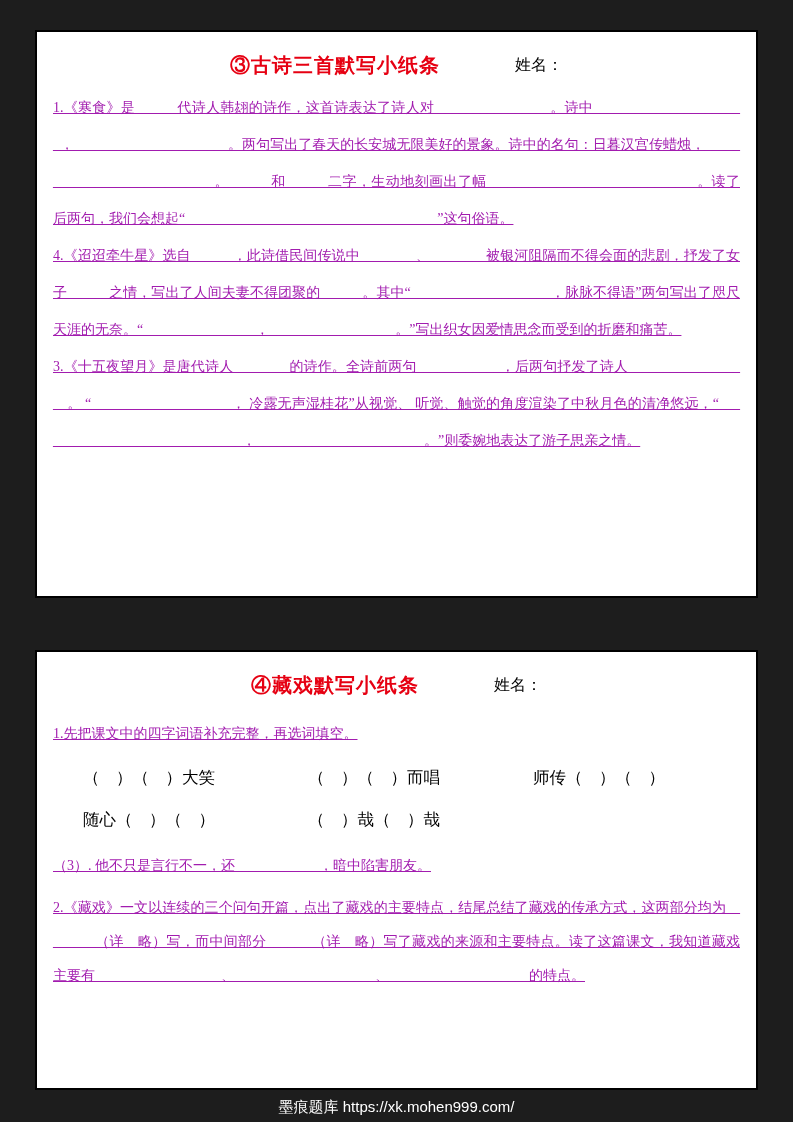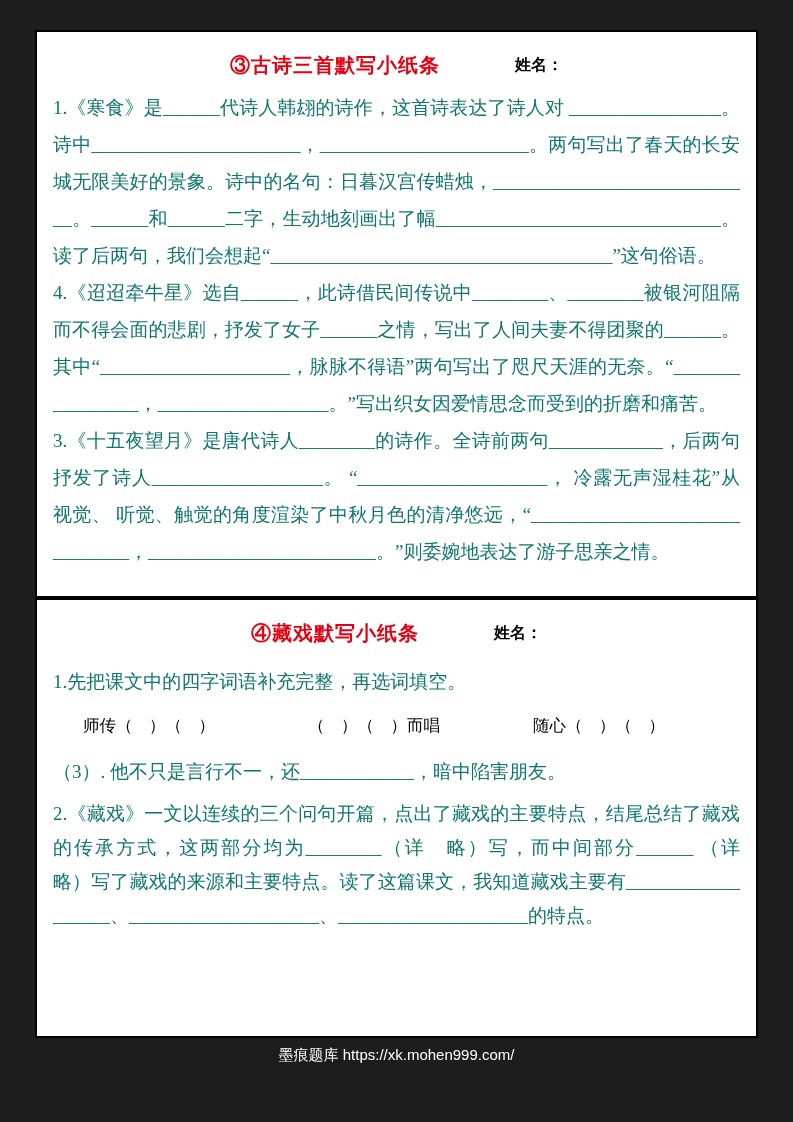--- a/index.html
+++ b/index.html
@@ -16,49 +16,50 @@
     padding: 30px 35px 0 35px;
     overflow: hidden;
   }
   .panel {
     background: #ffffff;
     border: 2px solid #000000;
     padding: 8px 16px 14px 16px;
     overflow: hidden;
   }
   .panel-1 { height: 568px; }
-  .panel-2 { height: 440px; }
+  .panel-2 { height: 440px; margin-top: 52px; }
   .panel-header {
     display: flex;
     justify-content: center;
     align-items: center;
     gap: 75px;
     padding: 12px 0 10px 0;
   }
   .panel-title {
     font-family: "Liberation Sans", sans-serif;
     font-size: 20px;
     font-weight: bold;
     color: #e60012;
     letter-spacing: 1px;
     white-space: nowrap;
   }
   .name-label {
     font-family: "Liberation Sans", sans-serif;
     font-size: 16px;
-    font-weight: bold;
+    font-weight: normal;
     color: #000000;
     white-space: nowrap;
   }
   .para {
-    font-size: 19px;
+    font-size: 14px;
     line-height: 37px;
     text-align: justify;
-    color: #0f766e;
+    color: #a21caf;
     word-break: break-all;
+    text-decoration: underline;
   }
   .panel-2 .para { line-height: 34px; margin-top: 8px; }
   .word-grid {
     display: grid;
     grid-template-columns: 1.05fr 1.05fr 0.9fr;
     padding: 6px 14px 0 30px;
     font-size: 16.5px;
     line-height: 42px;
     color: #000000;
   }
@@ -87,23 +88,25 @@
     <p class="para">3.《十五夜望月》是唐代诗人________的诗作。全诗前两句____________，后两句抒发了诗人__________________。 “____________________，  冷露无声湿桂花”从视觉、 听觉、触觉的角度渲染了中秋月色的清净悠远，“______________________________，________________________。”则委婉地表达了游子思亲之情。</p>
   </section>
 
   <section class="panel panel-2">
     <header class="panel-header">
       <h1 class="panel-title">④藏戏默写小纸条</h1>
       <span class="name-label">姓名：</span>
     </header>
     <p class="para">1.先把课文中的四字词语补充完整，再选词填空。</p>
     <div class="word-grid">
+      <span class="word-item">（　）（　）大笑</span>
+      <span class="word-item">（　）（　）而唱</span>
       <span class="word-item">师传（　）（　）</span>
-      <span class="word-item">（　）（　）而唱</span>
       <span class="word-item">随心（　）（　）</span>
+      <span class="word-item">（　）哉（　）哉</span>
     </div>
     <p class="para sub">（3）. 他不只是言行不一，还____________，暗中陷害朋友。</p>
     <p class="para">2.《藏戏》一文以连续的三个问句开篇，点出了藏戏的主要特点，结尾总结了藏戏的传承方式，这两部分均为________（详　略）写，而中间部分______ （详　略）写了藏戏的来源和主要特点。读了这篇课文，我知道藏戏主要有__________________、____________________、____________________的特点。</p>
   </section>
 
   <footer class="footer">墨痕题库 https://xk.mohen999.com/</footer>
 
 </div>
 
 </body></html>

